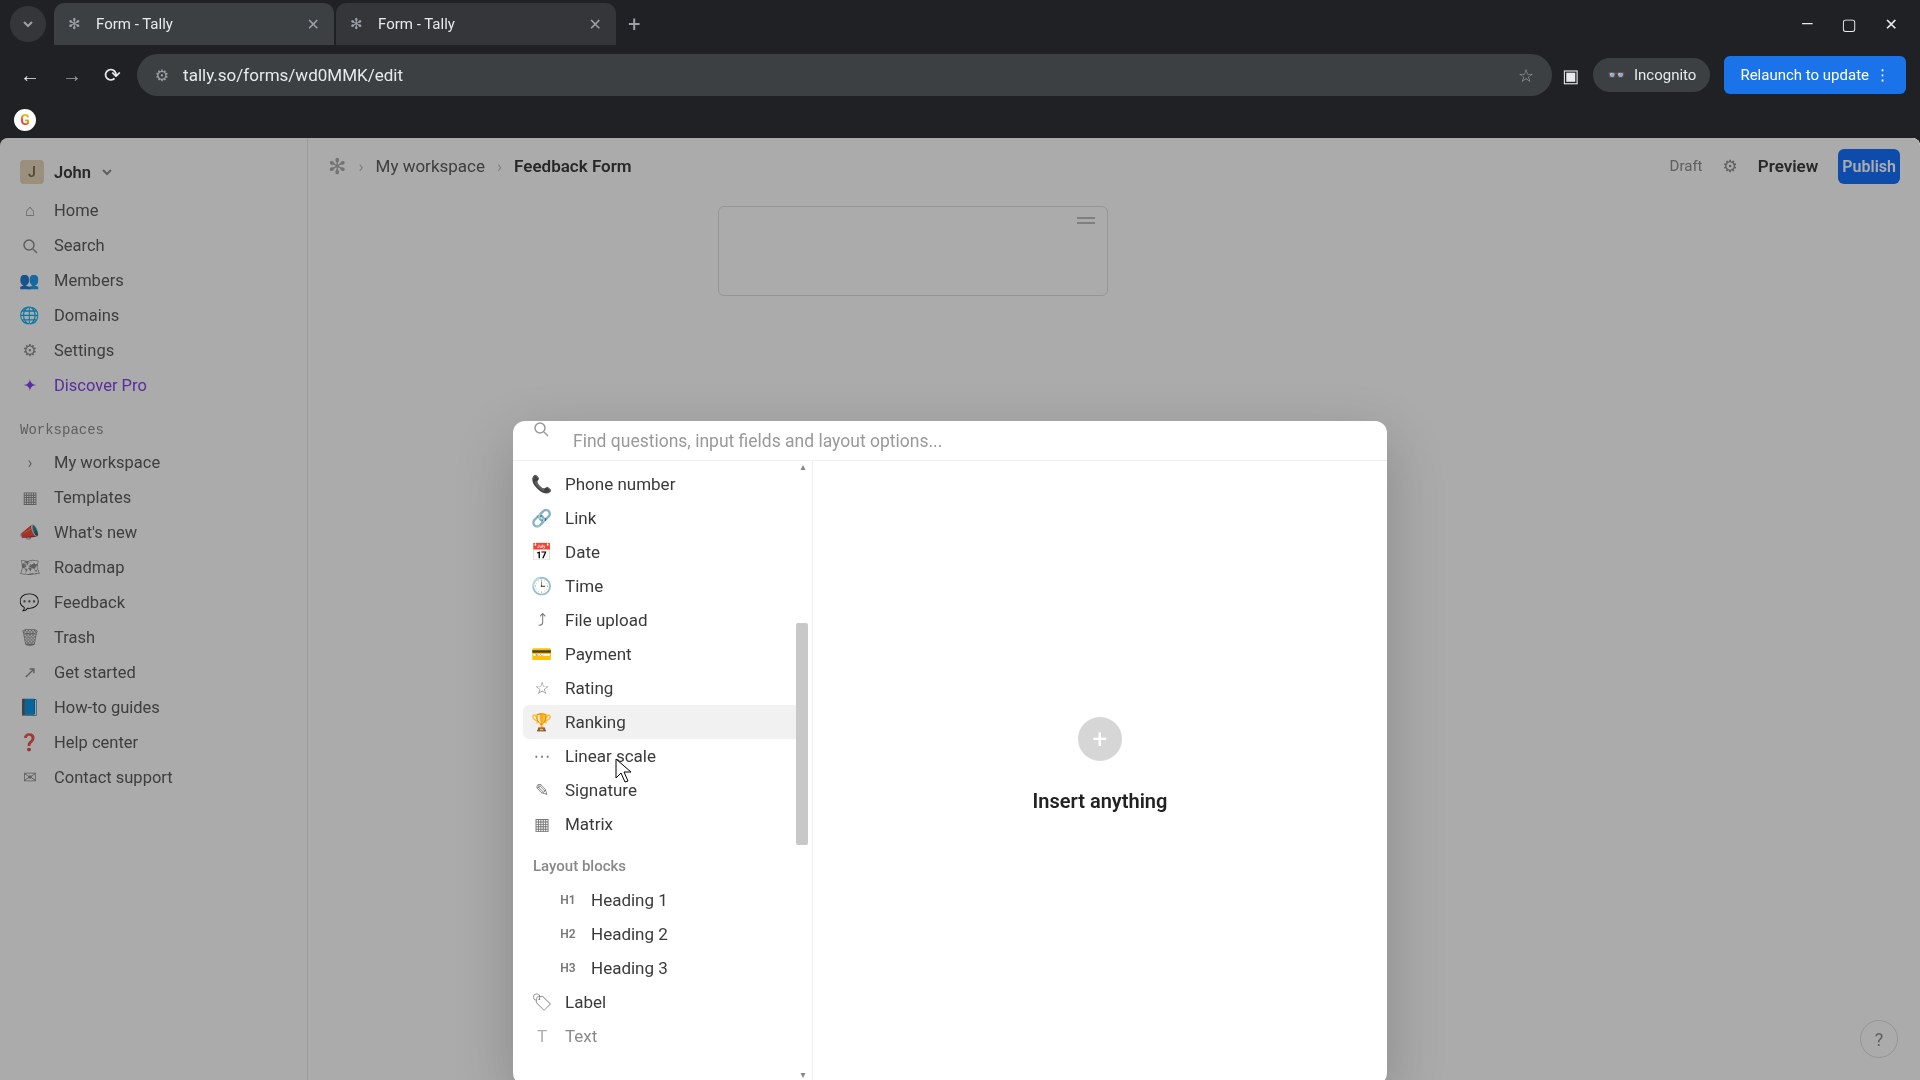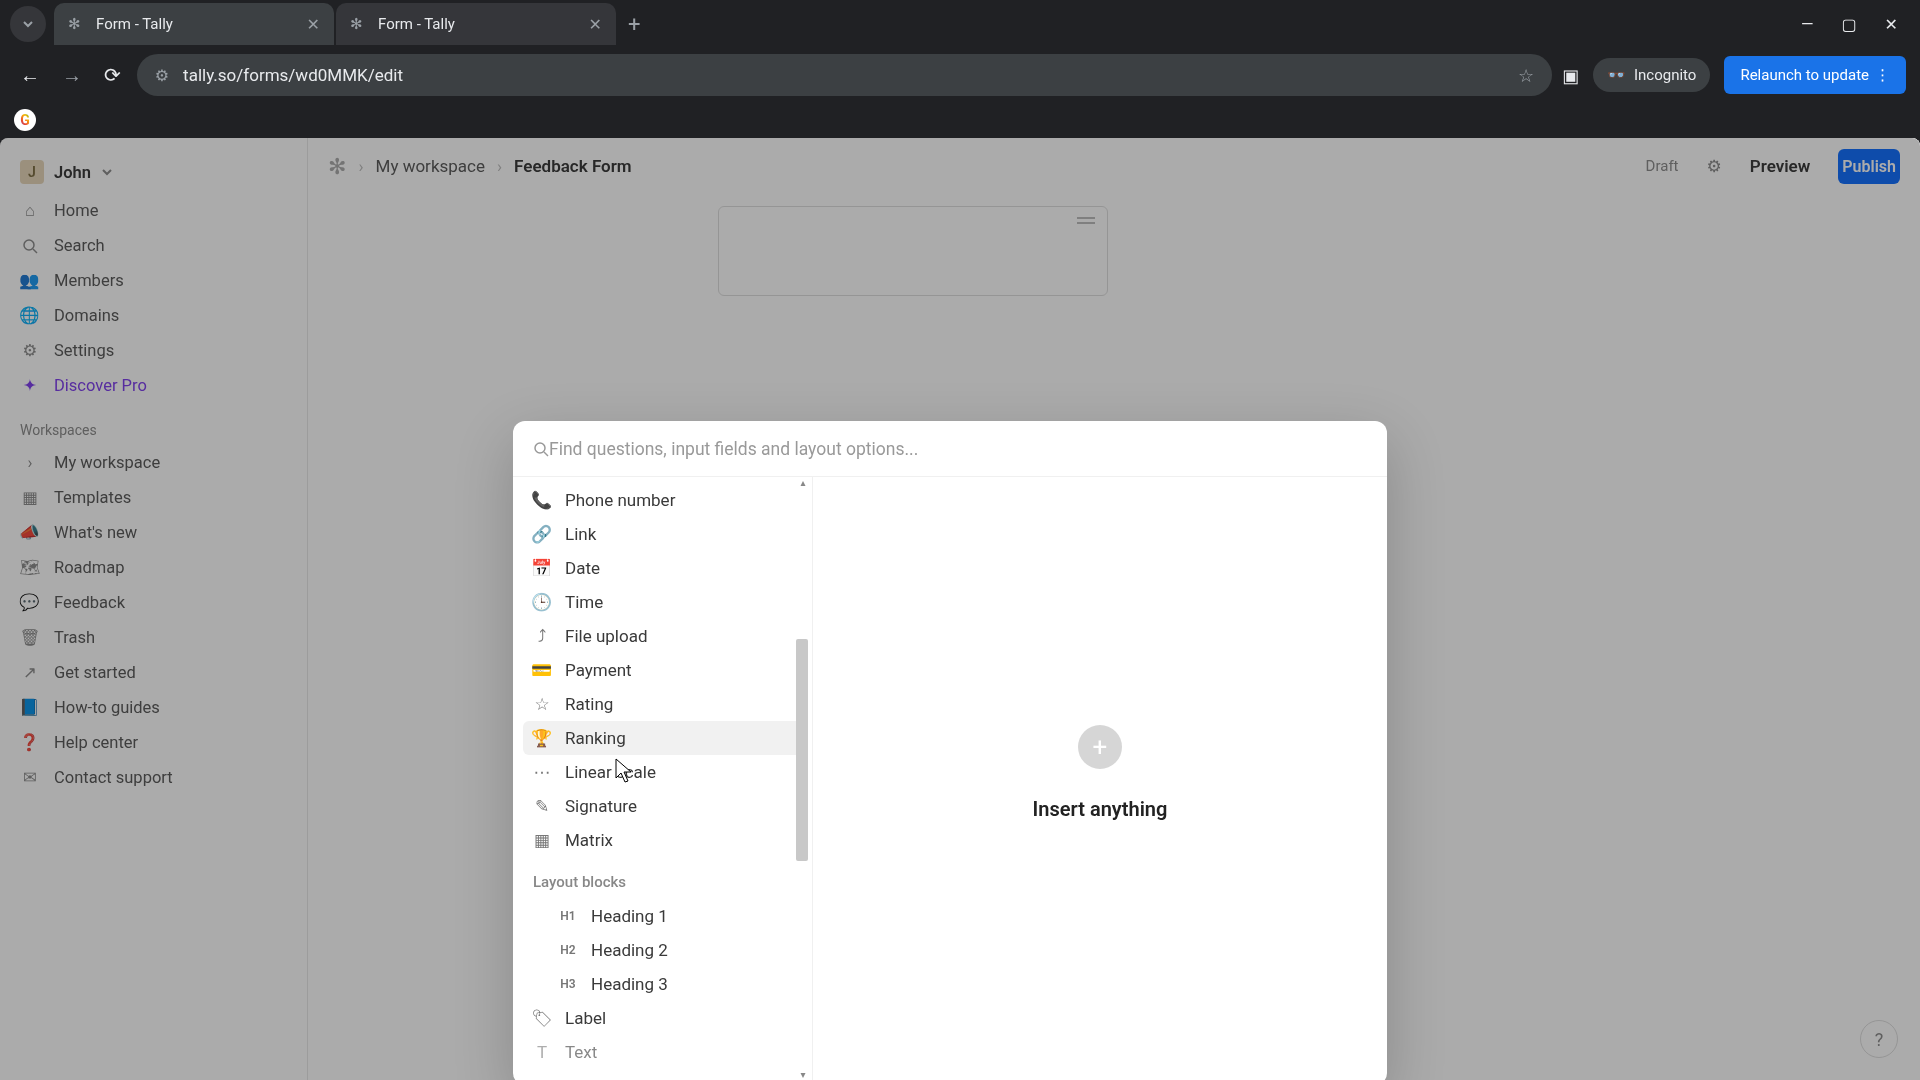--- a/index.html
+++ b/index.html
@@ -34,39 +34,39 @@
 .viewport { position: absolute; top: 138px; left: 0; right: 0; bottom: 0; background: #fff; border-radius: 8px 8px 0 0; overflow: hidden; }
 .overlay { position: absolute; inset: 0; background: rgba(22,22,22,0.36); z-index: 5; }
 
 .sidebar { width: 308px; height: 100%; border-right: 1px solid #e8e8e8; padding: 14px 10px; display: flex; flex-direction: column; gap: 2px; font-size: 16.5px; color: #4a4a4a; }
 .user-chip { display: flex; align-items: center; gap: 10px; padding: 8px 10px; font-weight: 600; color: #333; }
 .user-avatar { width: 24px; height: 24px; border-radius: 4px; background: #e6d5b8; color: #7a6a3e; display: flex; align-items: center; justify-content: center; font-size: 14px; font-weight: 600; }
 .nav-item { display: flex; align-items: center; gap: 14px; padding: 7px 10px; border-radius: 6px; color: #555; }
 .nav-item .icon { width: 20px; color: #888; display: flex; justify-content: center; }
 .nav-item.pro { color: #7c3aed; }
 .nav-item.pro .icon { color: #7c3aed; }
-.section-label { font-size: 14px; color: #888; padding: 18px 10px 6px; }
+.section-label { font-size: 14px; color: #888; padding: 18px 10px 6px; font-family: Liberation Mono, monospace; }
 
 .main { position: absolute; left: 308px; top: 0; right: 0; bottom: 0; background: #fff; }
 .topbar { height: 56px; display: flex; align-items: center; padding: 0 20px; gap: 12px; font-size: 17px; color: #555; }
 .logo-star { color: #aaa; font-size: 22px; }
 .crumb-sep { color: #bbb; }
 .crumb-last { font-weight: 600; color: #333; }
-.topbar-right { margin-left: auto; display: flex; align-items: center; gap: 28px; }
+.topbar-right { margin-left: auto; display: flex; align-items: center; gap: 20px; }
 .draft-label { font-size: 15px; color: #888; }
 .preview { font-weight: 600; color: #333; }
 .publish { background: #0a6bff; color: #fff; padding: 8px 4px; border-radius: 6px; font-weight: 600; font-size: 16px; }
 
 .placeholder-box { position: absolute; top: 68px; left: 410px; width: 390px; height: 90px; border: 1px solid #ddd; border-radius: 6px; }
 .placeholder-handle { position: absolute; top: 10px; right: 12px; width: 18px; height: 10px; display: flex; flex-direction: column; gap: 3px; }
 .placeholder-handle span { height: 2px; background: #bbb; }
 
 
 .modal { position: absolute; z-index: 10; top: 283px; left: 513px; width: 874px; height: 664px; background: #fff; border-radius: 12px; box-shadow: 0 20px 60px rgba(0,0,0,0.2); display: flex; flex-direction: column; overflow: hidden; }
-.search-row { height: 56px; display: flex; align-items: center; padding: 0 20px; gap: 0; border-bottom: 1px solid #f0f0f0; }
+.search-row { height: 40px; display: flex; padding: 0 20px; gap: 24px; border-bottom: 1px solid #f0f0f0; }
 .search-row .icon { color: #999; }
 .search-input { flex: 1; border: none; outline: none; font-size: 17.5px; color: #333; }
 .search-input::placeholder { color: #999; }
 
 .modal-body { flex: 1; display: flex; overflow: hidden; }
 .list-panel { width: 300px; border-right: 1px solid #f0f0f0; overflow-y: auto; position: relative; }
 .scroll-inner { padding: 6px 8px 6px 10px; }
 .scroll-stub { height: 10px; }
 .list-item { display: flex; align-items: center; gap: 14px; padding: 7px 10px; border-radius: 6px; font-size: 17px; color: #3a3a3a; }
 .list-item .icon { width: 18px; color: #777; display: flex; justify-content: center; }

